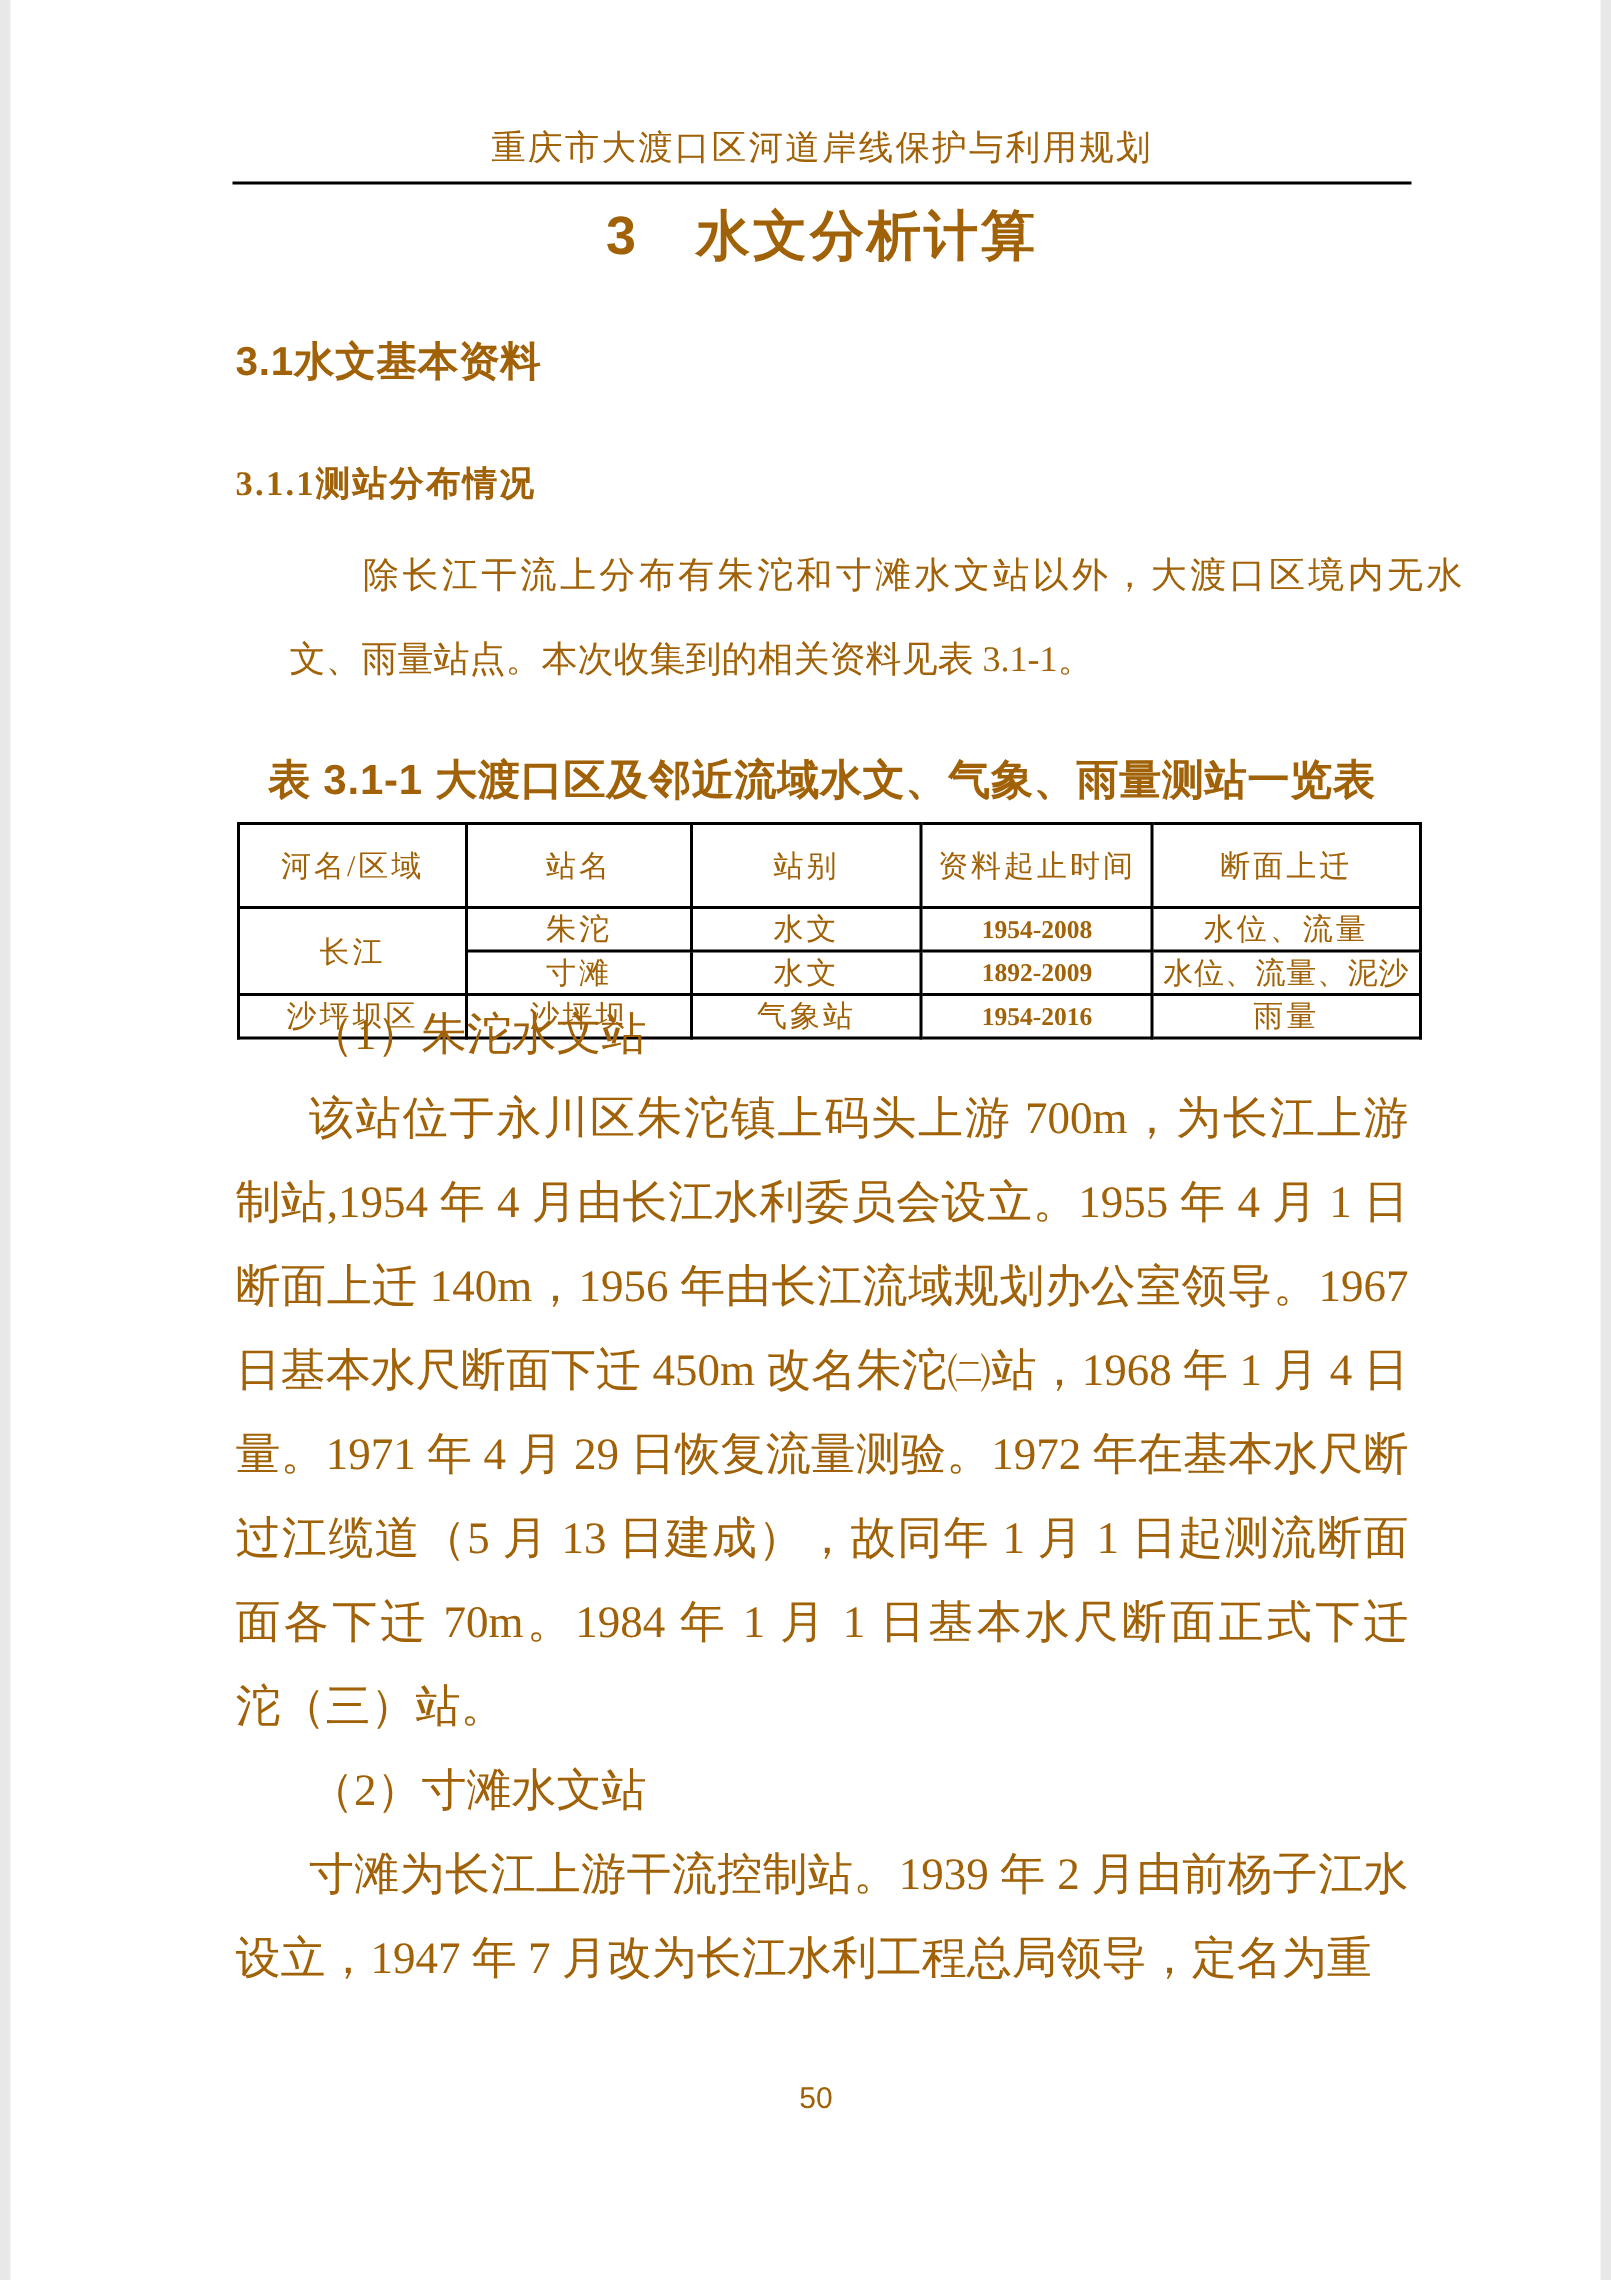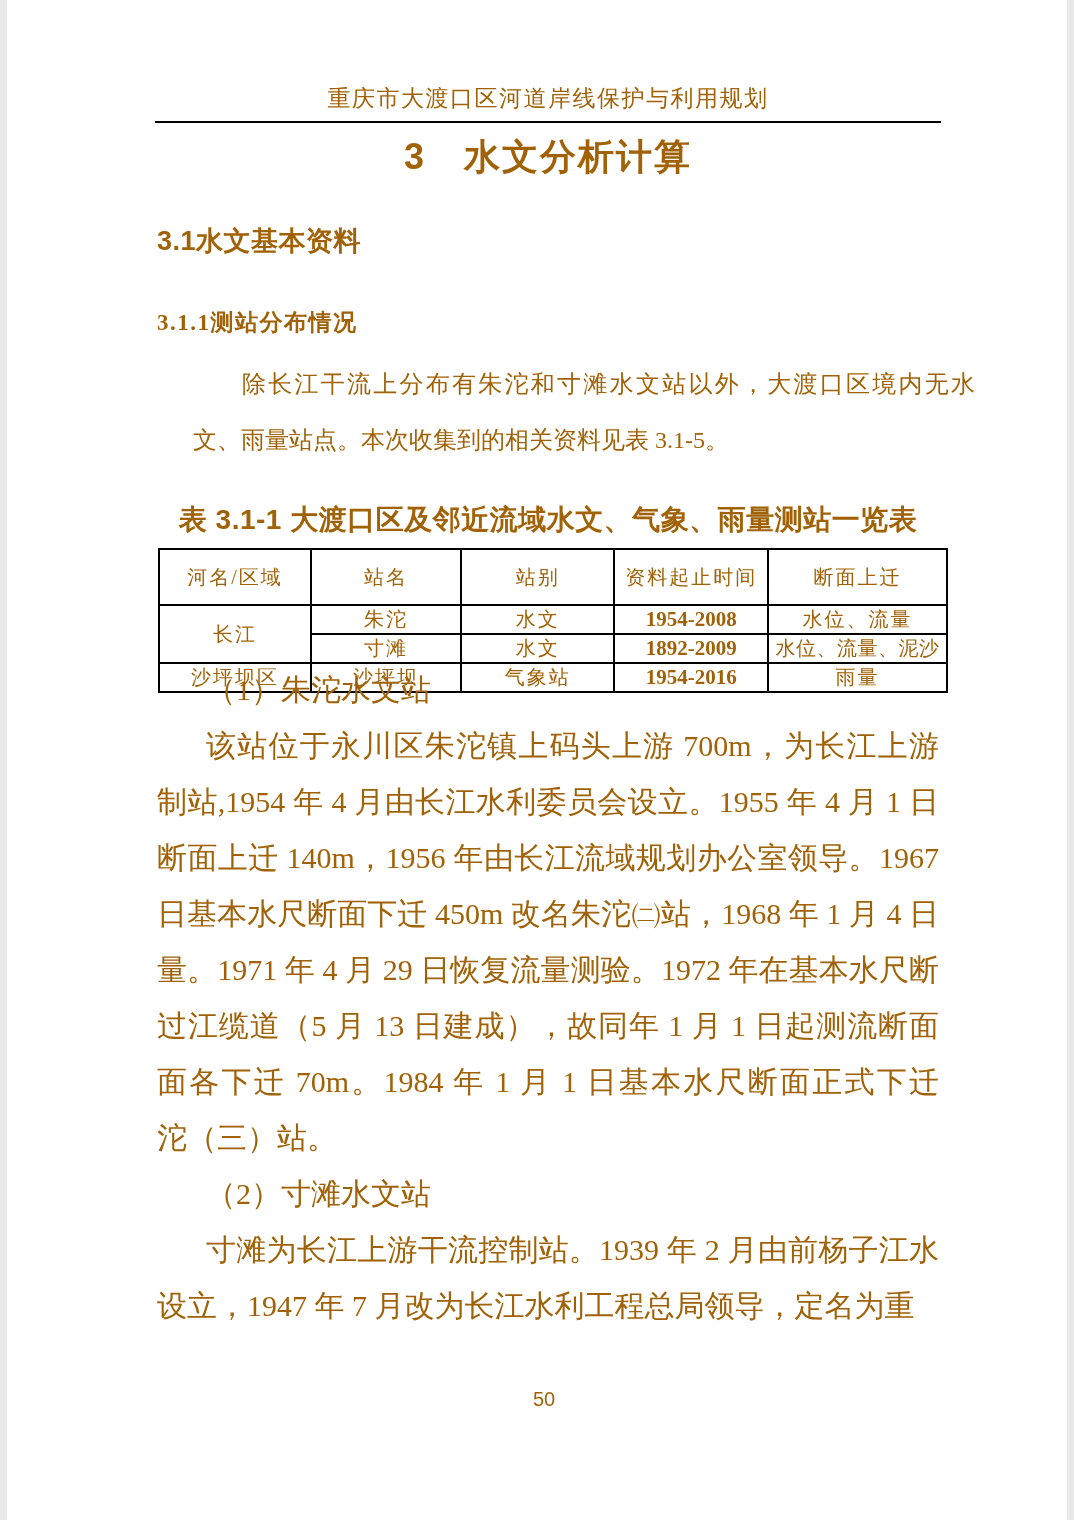--- a/index.html
+++ b/index.html
@@ -54,21 +54,21 @@
   .stations-table col.c2 { width:19.0%; }
   .stations-table col.c3 { width:19.5%; }
   .stations-table col.c4 { width:19.5%; }
   .stations-table col.c5 { width:22.7%; }
   .stations-table th, .stations-table td {
     border:2px solid #000; text-align:center; vertical-align:middle;
     font-size:20px; font-weight:normal; letter-spacing:2px; padding:0;
   }
   .stations-table thead tr { height:56px;margin-left:43px; }
   .stations-table tbody tr { height:29px; }
-  .stations-table td.year { letter-spacing:0; font-weight:bold; font-size:21px; }
+  .stations-table td.year { letter-spacing:0; font-weight:bold; font-size:17px; }
   .stations-table td.tight { letter-spacing:0.5px; }
   
   .page-number {
     position:absolute; top:1388px; left:0; width:1074px; text-align:center;
     font-size:20px; font-family:"Liberation Sans","DejaVu Sans",sans-serif;
   }
 </style>
 </head>
 <body>
 
@@ -78,21 +78,21 @@
   <div class="header-rule"></div>
 
   <div class="chapter-title">3　水文分析计算</div>
 
   <div class="section-heading">3.1水文基本资料</div>
 
   <div class="subsection-heading">3.1.1测站分布情况</div>
 
   <div class="intro-block">
     <div class="ln ind jst">除长江干流上分布有朱沱和寸滩水文站以外，大渡口区境内无水</div>
-    <div class="ln">文、雨量站点。本次收集到的相关资料见表 3.1-5。</div>
+    <div class="ln">文、雨量站点。本次收集到的相关资料见表 3.1-1。</div>
   </div>
 
   <div class="table-caption">表 3.1-1 大渡口区及邻近流域水文、气象、雨量测站一览表</div>
 
   <table class="stations-table">
     <colgroup>
       <col class="c1">
         <col class="c2">
         <col class="c3">
         <col class="c4">

